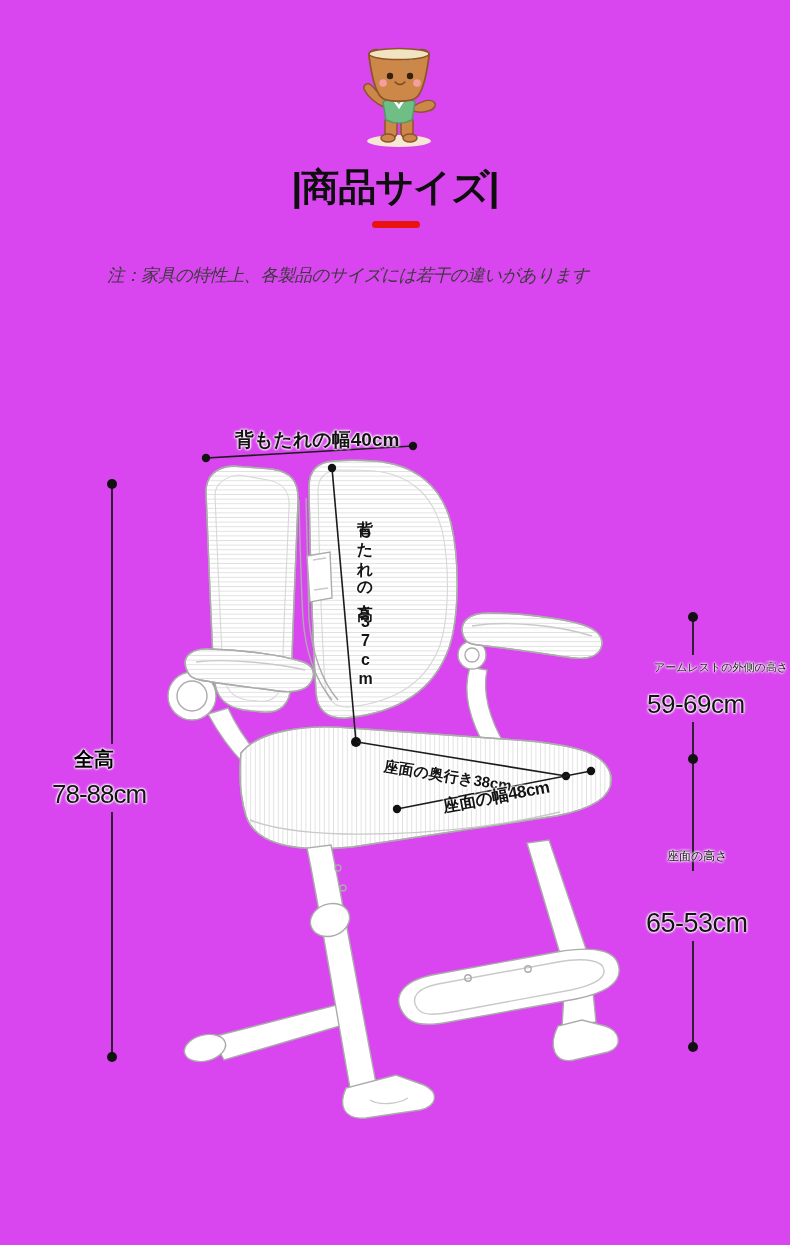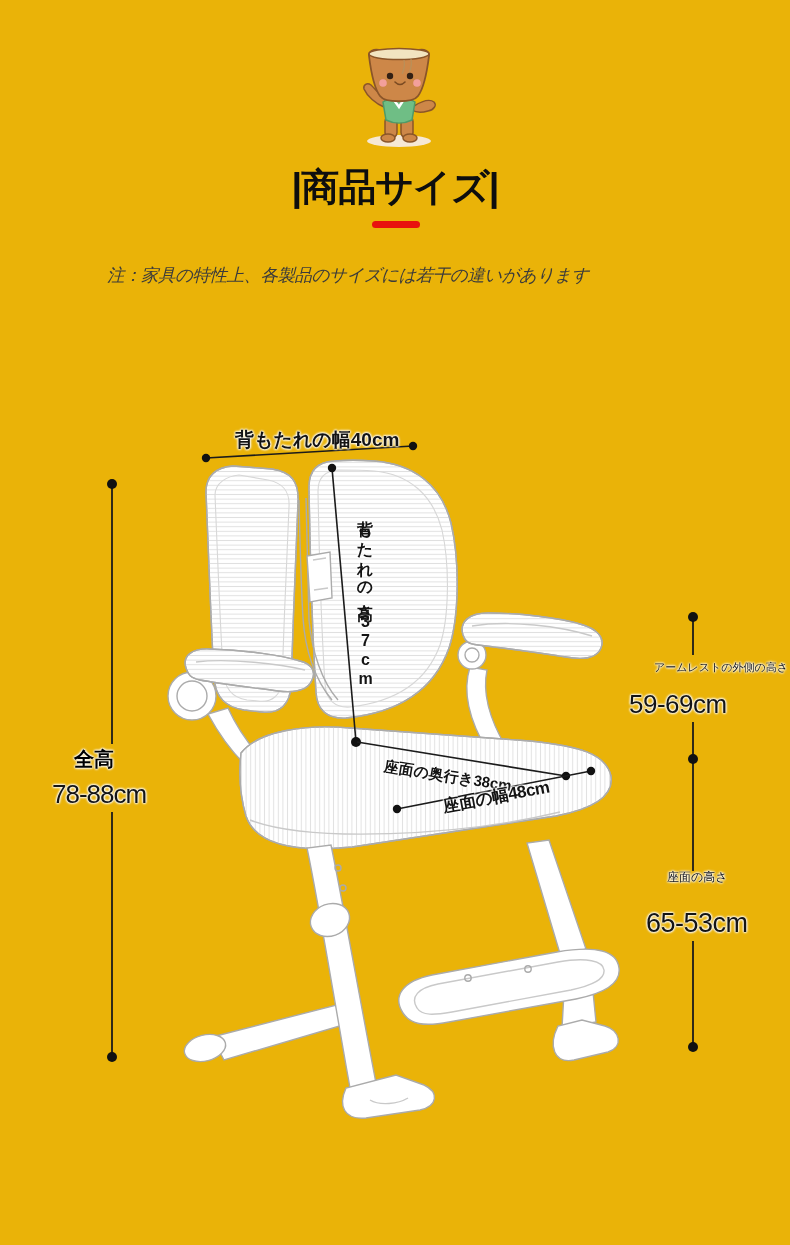--- a/index.html
+++ b/index.html
@@ -1,38 +1,38 @@
 <!DOCTYPE html>
 <html><head>
 <meta charset="utf-8">
 <style>
   html,body{margin:0;padding:0;background:#fff;}
   .canvas{
-    position:relative;width:790px;height:1245px;margin:0 auto;background:#eab308;
+    position:relative;width:790px;height:1245px;margin:0 auto;background:#d946ef;
     font-family:"Liberation Sans","DejaVu Sans",sans-serif;color:#141414;overflow:hidden;
   }
   .abs{position:absolute;}
   .page-title{
     left:0;top:162px;width:790px;text-align:center;
     font-size:38px;font-weight:800;letter-spacing:-1px;color:#0e0e0e;
   }
   .red-bar{left:372px;top:221px;width:48px;height:7px;border-radius:3.5px;background:#e8120e;}
   .note-line{font-size:17.5px;letter-spacing:-0.5px;color:#3b3b3b;font-weight:500;white-space:nowrap;}
   .n1{left:107px;top:263px;font-style:italic;}
   .n2{left:142px;top:300px;}
   .dim{white-space:nowrap;color:#141414;
        text-shadow:0 0 2px #fff,0 0 2px #fff,0 0 3px #fff,0 0 3px #fff;}
   .dim-a{left:235px;top:427px;font-size:19px;font-weight:600;}
   .dim-b{left:354px;top:508px;font-size:16px;font-weight:700;
          writing-mode:vertical-rl;text-orientation:upright;letter-spacing:2px;}
   .dim-c1{left:74px;top:746px;font-size:20px;font-weight:700;color:#000;}
   .dim-c2{left:52px;top:779px;font-size:26px;font-weight:400;letter-spacing:-1px;}
   .dim-d1{right:2px;top:660px;font-size:11px;font-weight:400;}
-  .dim-d2{left:629px;top:689px;font-size:26px;font-weight:400;letter-spacing:-0.5px;}
-  .dim-e1{left:667px;top:869px;font-size:12px;font-weight:400;}
+  .dim-d2{left:647px;top:689px;font-size:26px;font-weight:400;letter-spacing:-0.5px;}
+  .dim-e1{left:667px;top:848px;font-size:12px;font-weight:400;}
   .dim-e2{left:646px;top:908px;font-size:27px;font-weight:400;letter-spacing:-0.5px;}
   .dim-f{left:384px;top:757px;font-size:15px;font-weight:600;
          transform:rotate(9deg);transform-origin:left center;}
   .dim-g{left:443px;top:795px;font-size:17px;font-weight:600;letter-spacing:-0.5px;
          transform:rotate(-10.5deg);transform-origin:left center;}
   svg{display:block;}
 </style>
 </head>
 <body>
 

